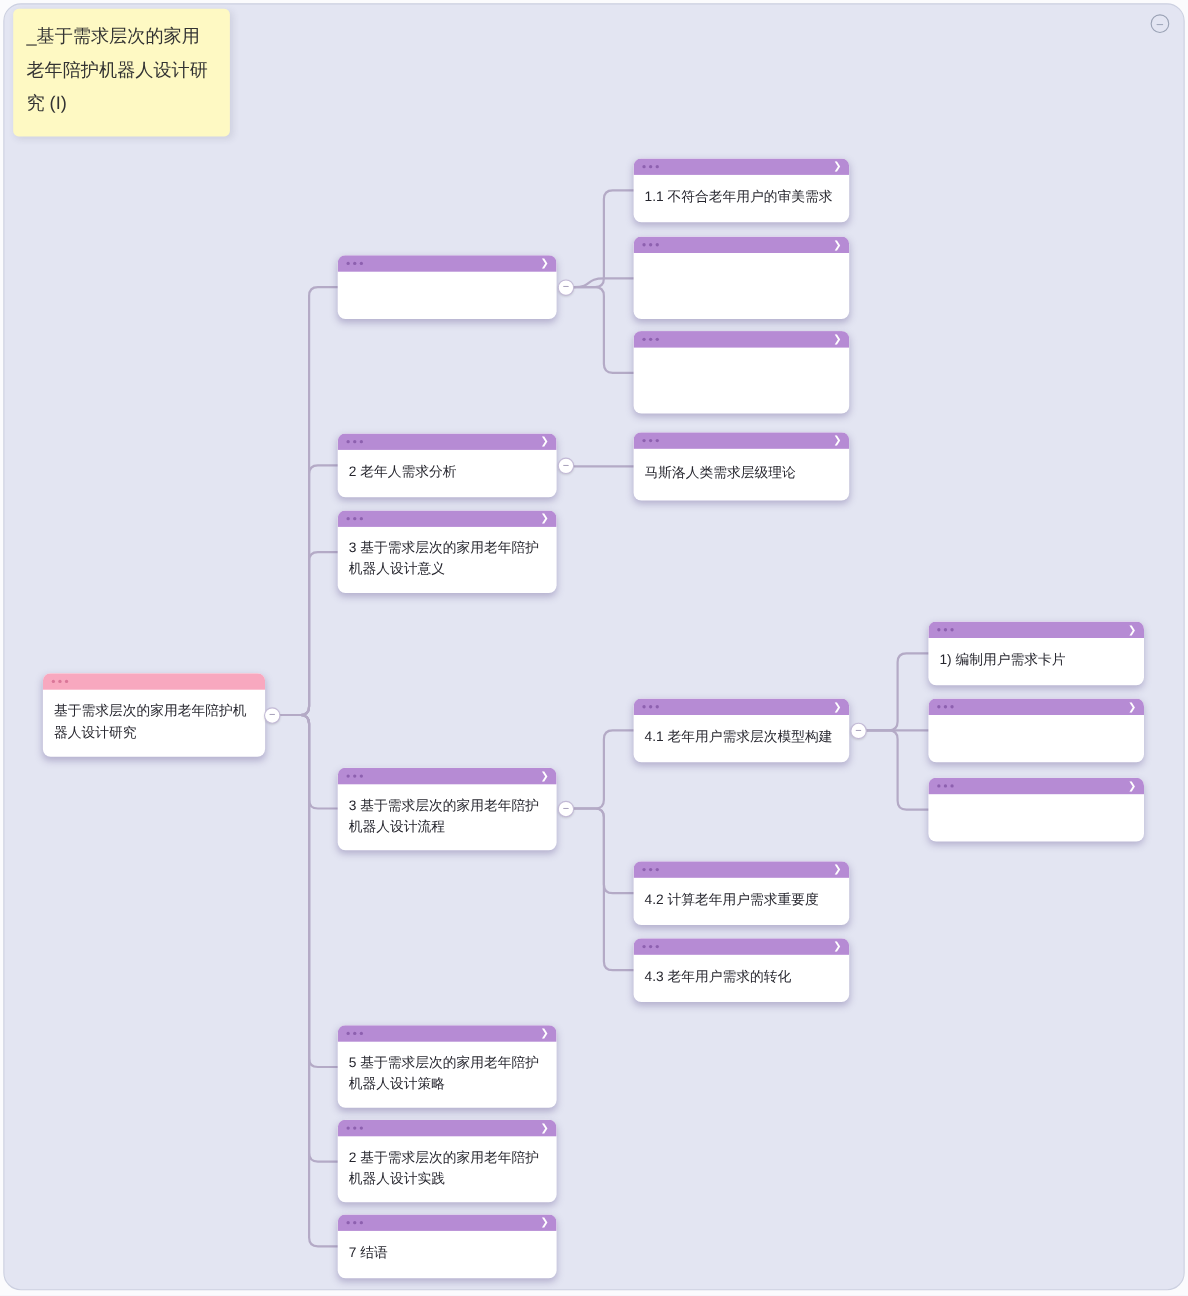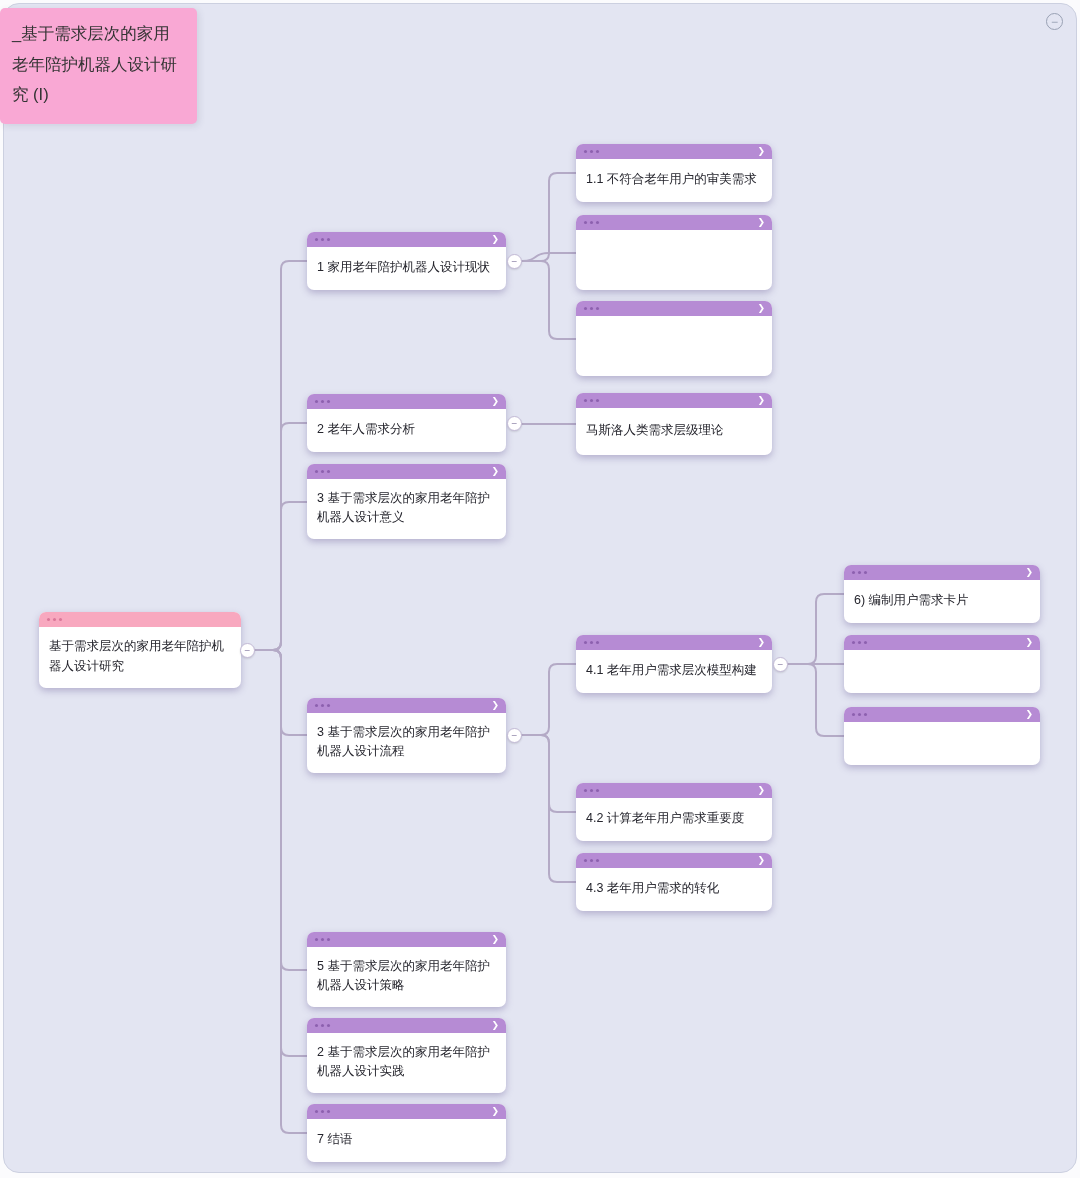--- a/index.html
+++ b/index.html
@@ -13,22 +13,22 @@
   .frame {
     position:absolute; left:3px; top:3px; width:1074px; height:1170px;
     background:#e3e5f2;
     border:1px solid #ccd0e0;
     border-radius:16px;
   }
   .canvas { position:absolute; inset:0; }
   svg.connectors { position:absolute; left:0; top:0; pointer-events:none; }
 
   .title-card {
-    position:absolute; left:0; top:8px; width:197px; min-height:104px;
-    background:#f9a8d4; border-radius:5px;
+    position:absolute; left:12px; top:8px; width:197px; min-height:104px;
+    background:#fef9c3; border-radius:5px;
     padding:10px 12px 14px;
     font-size:16.5px; line-height:1.85; color:#333;
     box-shadow:2px 2px 7px rgba(60,60,90,.12);
   }
 
   .collapse-all {
     position:absolute; right:13px; top:9px;
     width:17px; height:17px; border-radius:50%;
     border:1.5px solid #99a1b4; color:#99a1b4;
     display:flex; align-items:center; justify-content:center;
@@ -113,21 +113,20 @@
 
     <div class="node purple" style="left:303px;top:228px;width:199px;height:58px">
       <div class="node-header">
         <span class="dots">
             <i></i>
             <i></i>
             <i></i>
           </span>
         <span class="arrow">❯</span>
       </div>
-      <div class="node-body">1 家用老年陪护机器人设计现状</div>
     </div>
 
     <div class="node purple" style="left:303px;top:390px;width:199px;height:58px">
       <div class="node-header">
         <span class="dots">
             <i></i>
             <i></i>
             <i></i>
           </span>
         <span class="arrow">❯</span>
@@ -279,21 +278,21 @@
 
     <div class="node purple" style="left:840px;top:561px;width:196px;height:58px">
       <div class="node-header">
         <span class="dots">
             <i></i>
             <i></i>
             <i></i>
           </span>
         <span class="arrow">❯</span>
       </div>
-      <div class="node-body">6) 编制用户需求卡片</div>
+      <div class="node-body">1) 编制用户需求卡片</div>
     </div>
 
     <div class="node purple" style="left:840px;top:631px;width:196px;height:58px">
       <div class="node-header">
         <span class="dots">
             <i></i>
             <i></i>
             <i></i>
           </span>
         <span class="arrow">❯</span>

